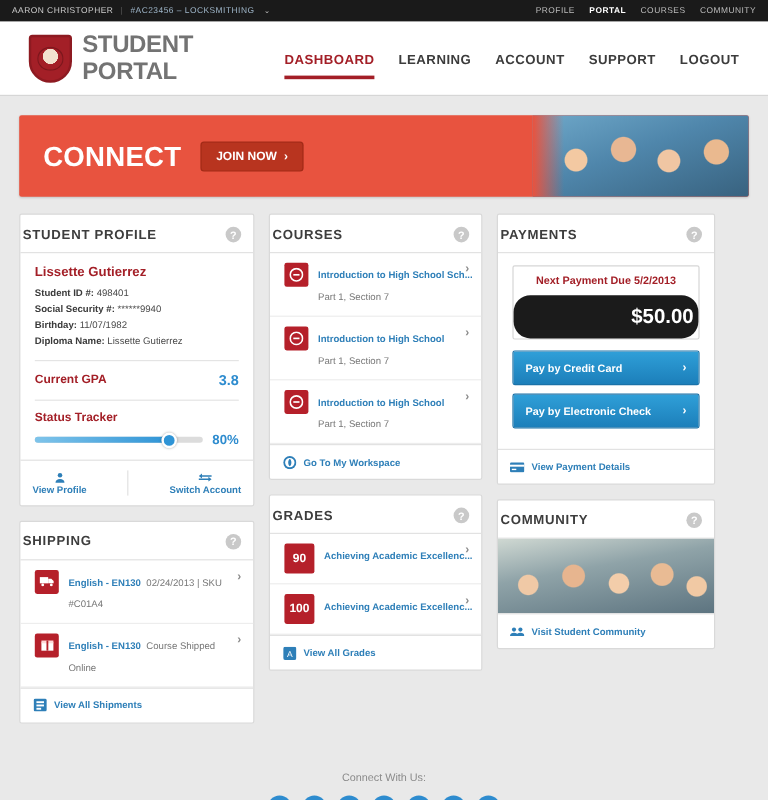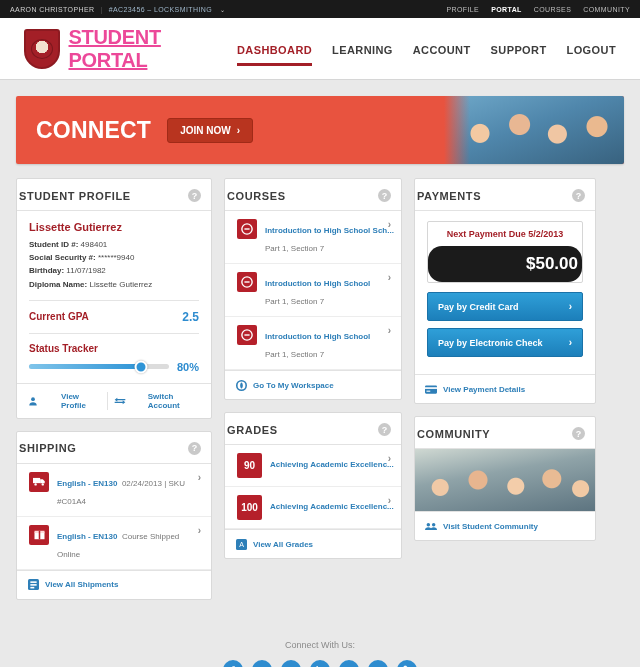--- a/index.html
+++ b/index.html
@@ -34,21 +34,21 @@
   .logo-wrap { display: flex; align-items: center; gap: 9px; }
   .crest {
     width: 37px; height: 40px; background: #a31f27; border-radius: 3px 3px 18px 18px;
     border: 2px solid #8d1a21; position: relative; display: flex; align-items: center; justify-content: center;
   }
   .crest:after {
     content: ""; width: 22px; height: 20px; border-radius: 50%;
     background: radial-gradient(circle at 50% 40%, #f2e2cf 0 38%, #a31f27 40%);
     box-shadow: inset 0 0 0 1px #7d171d;
   }
-  .brand { font-size: 20px; font-weight: bold; color: #ec4899; letter-spacing: -.3px; text-decoration: underline; }
+  .brand { font-size: 20px; font-weight: bold; color: #737373; letter-spacing: -.3px; }
   .mainnav { margin-left: auto; display: flex; align-items: flex-end; gap: 20px; height: 62px; padding-bottom: 14px; }
   .mainnav a {
     font-size: 11px; font-weight: bold; color: #3c3c3c; text-decoration: none;
     letter-spacing: .4px; padding-bottom: 7px; border-bottom: 3px solid transparent;
   }
   .mainnav a.active { color: #a31f27; border-bottom-color: #a31f27; }
 
   
   .content { padding: 16px 16px 0 16px; }
 
@@ -115,21 +115,21 @@
     background: linear-gradient(90deg,#7fc4ea,#2f94d6); }
   .track-knob { position: absolute; top: 50%; width: 13px; height: 13px; border-radius: 50%;
     background: #2f94d6; border: 2px solid #fff; box-shadow: 0 0 2px rgba(0,0,0,.35); transform: translate(-50%,-50%); }
   .track-pct { color: #2e8ccf; font-size: 11px; font-weight: bold; }
 
   .card-foot {
     border-top: 1px solid #e2e2e2; padding: 8px 10px; display: flex; align-items: center; gap: 6px;
     font-size: 8px; color: #2e7fb8;
   }
   .foot-split { display: flex; align-items: center; justify-content: space-between; }
-  .foot-link { display: flex; align-items: center; gap: 22px; color: #2e7fb8; font-size: 8px; font-weight: bold; }
+  .foot-link { display: flex; align-items: center; gap: 0; color: #2e7fb8; font-size: 8px; font-weight: bold; flex-direction: column; }
   .vsep { width: 1px; align-self: stretch; background: #e2e2e2; }
 
   .ico { width: 12px; height: 12px; display: inline-flex; align-items: center; justify-content: center; flex: 0 0 auto; }
   .ico svg { display: block; }
 
   
   .litem { display: flex; gap: 8px; padding: 8px 10px 8px 12px; border-bottom: 1px solid #ededed; }
   .litem:last-of-type { border-bottom: none; }
   .badge-sq {
     width: 20px; height: 20px; border-radius: 2px; background: #b5202a; color: #fff;
@@ -248,21 +248,21 @@
             </div>
             <div class="p-row">
               <b>Diploma Name:</b>
               <span>Lissette Gutierrez</span>
             </div>
 
             <div class="divider"></div>
 
             <div class="gpa-row">
               <span class="gpa-label">Current GPA</span>
-              <span class="gpa-val">2.5</span>
+              <span class="gpa-val">3.8</span>
             </div>
 
             <div class="divider"></div>
 
             <div class="st-label">Status Tracker</div>
             <div class="track-row">
               <div class="track">
                 <div class="track-fill" id="track-fill" style="width: 80%;"></div>
                 <div class="track-knob" id="track-knob" style="left: 80%;"></div>
               </div>

